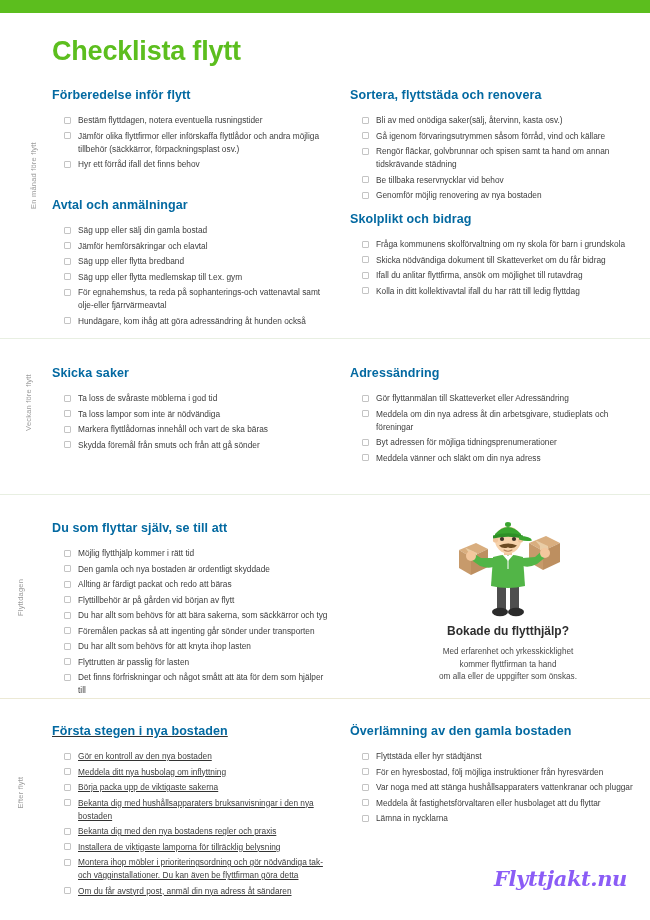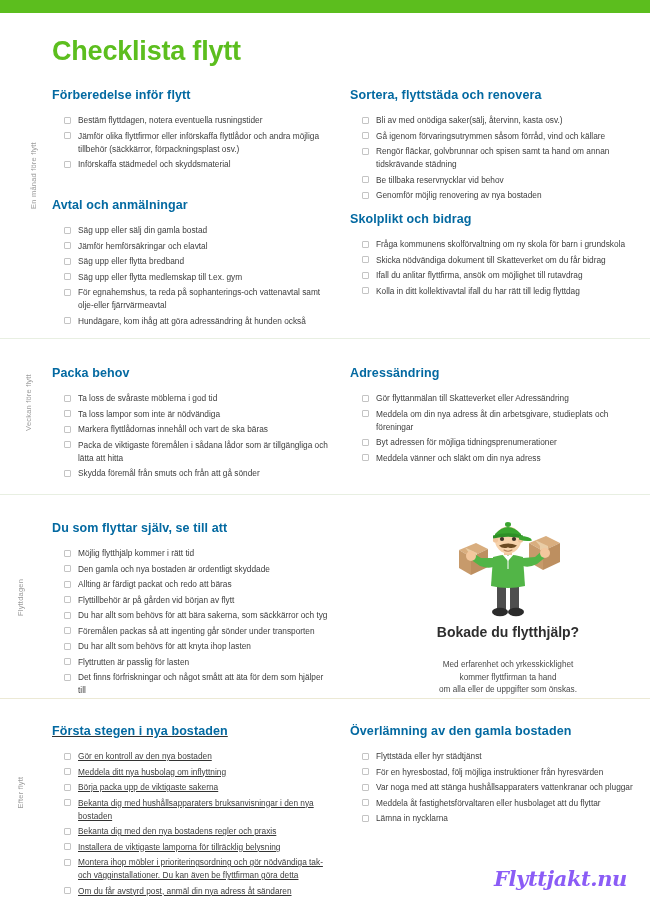--- a/index.html
+++ b/index.html
@@ -128,24 +128,24 @@
     width: 272px;
     text-align: center;
   }
   .promo .art {
     width: 130px;
     height: 108px;
     margin: 0 auto 4px auto;
     display: block;
   }
   .promo .promo-title {
-    font-size: 14px;
+    font-size: 12px;
     font-weight: bold;
     color: #2e2e2e;
-    margin-bottom: 19px;
+    margin-bottom: 8px;
   }
   .promo .promo-text {
     font-size: 8.2px;
     line-height: 12.5px;
     color: #4a4a4a;
   }
 
   
   .logo {
     position: absolute;
@@ -193,21 +193,21 @@
       <li>
           <span class="box"></span>
           <span class="txt">Bestäm flyttdagen, notera eventuella rusningstider</span>
         </li>
       <li>
           <span class="box"></span>
           <span class="txt">Jämför olika flyttfirmor eller införskaffa flyttlådor och andra möjliga tillbehör (säckkärror, förpackningsplast osv.)</span>
         </li>
       <li>
           <span class="box"></span>
-          <span class="txt">Införskaffa städmedel och skyddsmaterial</span>
+          <span class="txt">Hyr ett förråd ifall det finns behov</span>
         </li>
     </ul>
   </div>
 
   <div class="block col-right" style="top:88px;">
     <h2>Sortera, flyttstäda och renovera</h2>
     <ul class="checks">
       <li>
           <span class="box"></span>
           <span class="txt">Bli av med onödiga saker(sälj, återvinn, kasta osv.)</span>
@@ -277,37 +277,33 @@
           <span class="txt">Ifall du anlitar flyttfirma, ansök om möjlighet till rutavdrag</span>
         </li>
       <li>
           <span class="box"></span>
           <span class="txt">Kolla in ditt kollektivavtal ifall du har rätt till ledig flyttdag</span>
         </li>
     </ul>
   </div>
 
   <div class="block col-left" style="top:366px;">
-    <h2>Packa behov</h2>
+    <h2>Skicka saker</h2>
     <ul class="checks">
       <li>
           <span class="box"></span>
           <span class="txt">Ta loss de svåraste möblerna i god tid</span>
         </li>
       <li>
           <span class="box"></span>
           <span class="txt">Ta loss lampor som inte är nödvändiga</span>
         </li>
       <li>
           <span class="box"></span>
           <span class="txt">Markera flyttlådornas innehåll och vart de ska bäras</span>
-        </li>
-      <li>
-          <span class="box"></span>
-          <span class="txt">Packa de viktigaste föremålen i sådana lådor som är tillgängliga och lätta att hitta</span>
         </li>
       <li>
           <span class="box"></span>
           <span class="txt">Skydda föremål från smuts och från att gå sönder</span>
         </li>
     </ul>
   </div>
 
   <div class="block col-right" style="top:366px;">
     <h2>Adressändring</h2>

